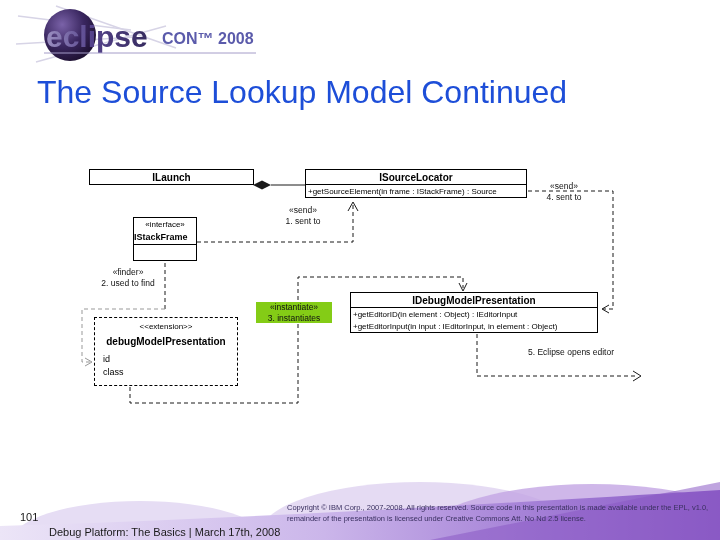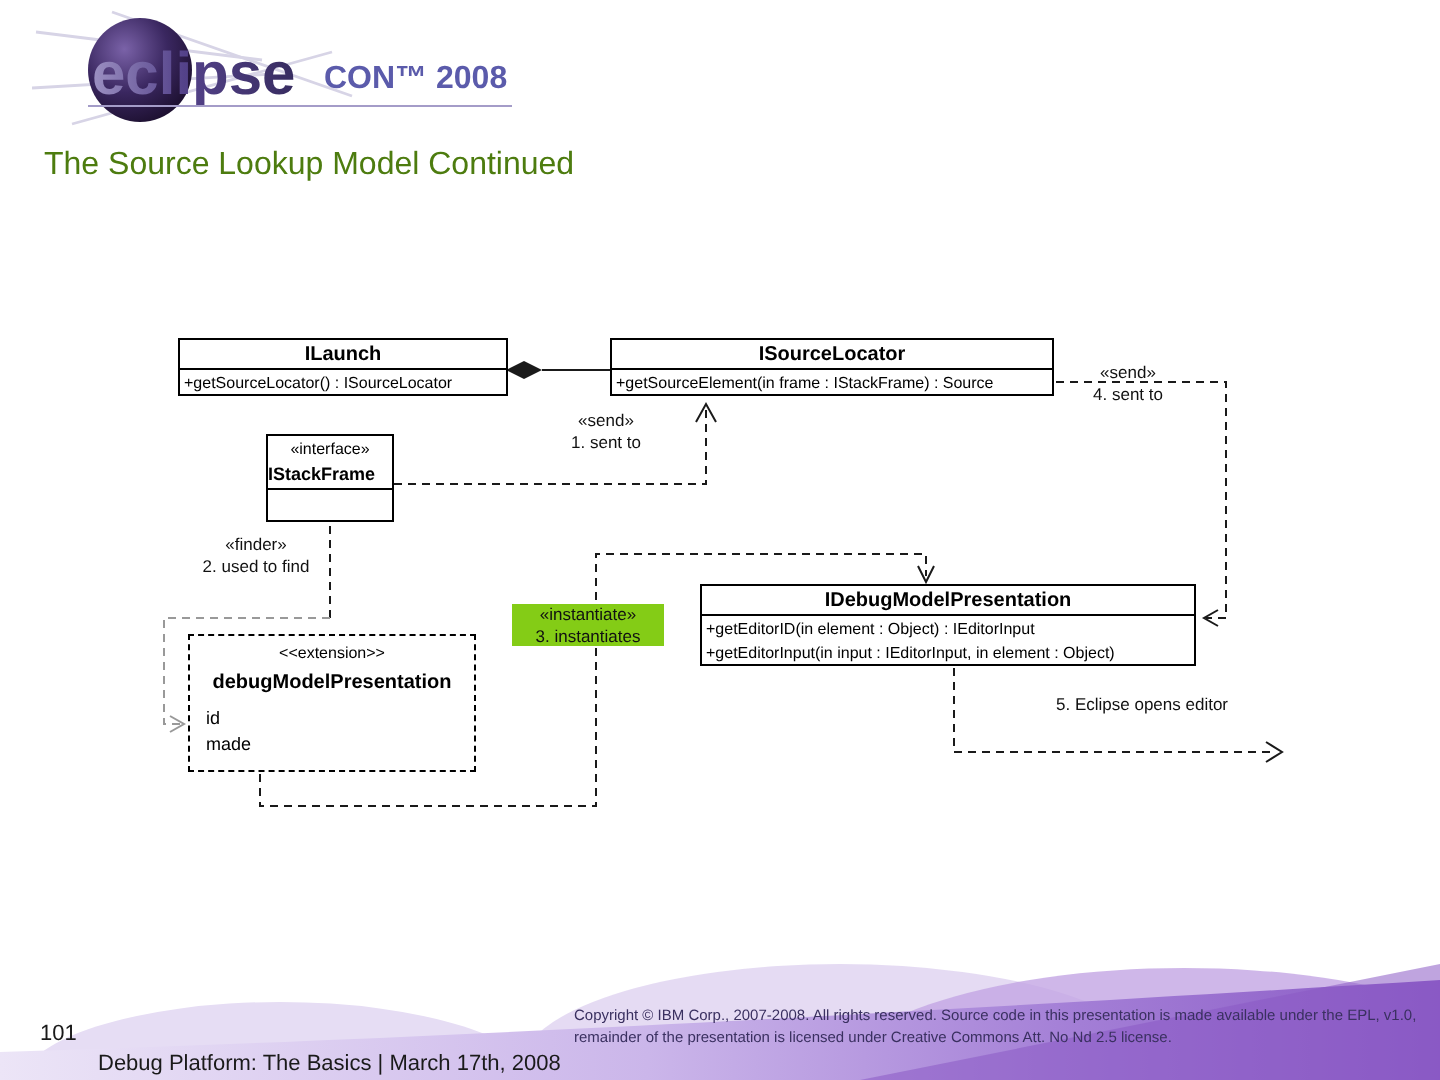--- a/index.html
+++ b/index.html
@@ -1,19 +1,19 @@
 <!DOCTYPE html>
 <html><head>
 <meta charset="utf-8">
 <style>
   html,body{margin:0;padding:0;background:#fff;}
   body{width:720px;height:540px;overflow:hidden;font-family:"Liberation Sans",sans-serif;}
   .slide{position:relative;width:720px;height:540px;background:#fff;overflow:hidden;}
 
-  .page-title{position:absolute;left:22px;top:74px;font-size:16px;color:#4d7c0f;z-index:2;}
+  .page-title{position:absolute;left:37px;top:74px;font-size:32px;color:#1d4ed8;z-index:2;}
 
   .connectors{position:absolute;left:0;top:0;z-index:1;}
 
   .uml-box{position:absolute;background:#fff;border:1px solid #000;box-sizing:border-box;z-index:2;}
   .uml-title{font-weight:bold;font-size:10px;line-height:13px;text-align:center;padding:1px 2px 0;white-space:nowrap;}
   .uml-methods{border-top:1px solid #000;}
   .uml-m{font-size:8px;line-height:11px;padding:1px 2px 0;white-space:nowrap;}
   .uml-st{font-size:8px;line-height:12px;text-align:center;padding-top:1px;}
   .uml-name{font-weight:bold;font-size:9px;line-height:13px;text-align:left;white-space:nowrap;}
   .uml-empty{border-top:1px solid #000;height:15px;}
@@ -87,43 +87,40 @@
       <polyline points="609,305 602,309 609,313" stroke-dasharray="0"></polyline>
     </g>
     <g stroke="#1a1a1a" fill="none">
       <polyline points="477,334 477,376 637,376" stroke-dasharray="4 3"></polyline>
       <polyline points="633,371 641,376 633,381" stroke-dasharray="0"></polyline>
     </g>
   </svg>
 
   <div class="uml-box" style="left:89px;top:169px;width:165px;">
     <div class="uml-title">ILaunch</div>
-    <div class="uml-methods">
-      <div class="uml-m">+getSourceLocator() : ISourceLocator</div>
-    </div>
   </div>
 
   <div class="uml-box" style="left:305px;top:169px;width:222px;">
     <div class="uml-title">ISourceLocator</div>
     <div class="uml-methods">
       <div class="uml-m">+getSourceElement(in frame : IStackFrame) : Source</div>
     </div>
   </div>
 
   <div class="uml-box" style="left:133px;top:217px;width:64px;">
     <div class="uml-st">«interface»</div>
     <div class="uml-name">IStackFrame</div>
     <div class="uml-empty"></div>
   </div>
 
   <div class="ext-box" style="left:94px;top:317px;width:144px;height:69px;">
     <div class="ext-st">&lt;&lt;extension&gt;&gt;</div>
     <div class="ext-name">debugModelPresentation</div>
     <div class="ext-attr first">id</div>
-    <div class="ext-attr">made</div>
+    <div class="ext-attr">class</div>
   </div>
 
   <div class="uml-box" style="left:350px;top:292px;width:248px;">
     <div class="uml-title">IDebugModelPresentation</div>
     <div class="uml-methods">
       <div class="uml-m">+getEditorID(in element : Object) : IEditorInput</div>
       <div class="uml-m">+getEditorInput(in input : IEditorInput, in element : Object)</div>
     </div>
   </div>
 

